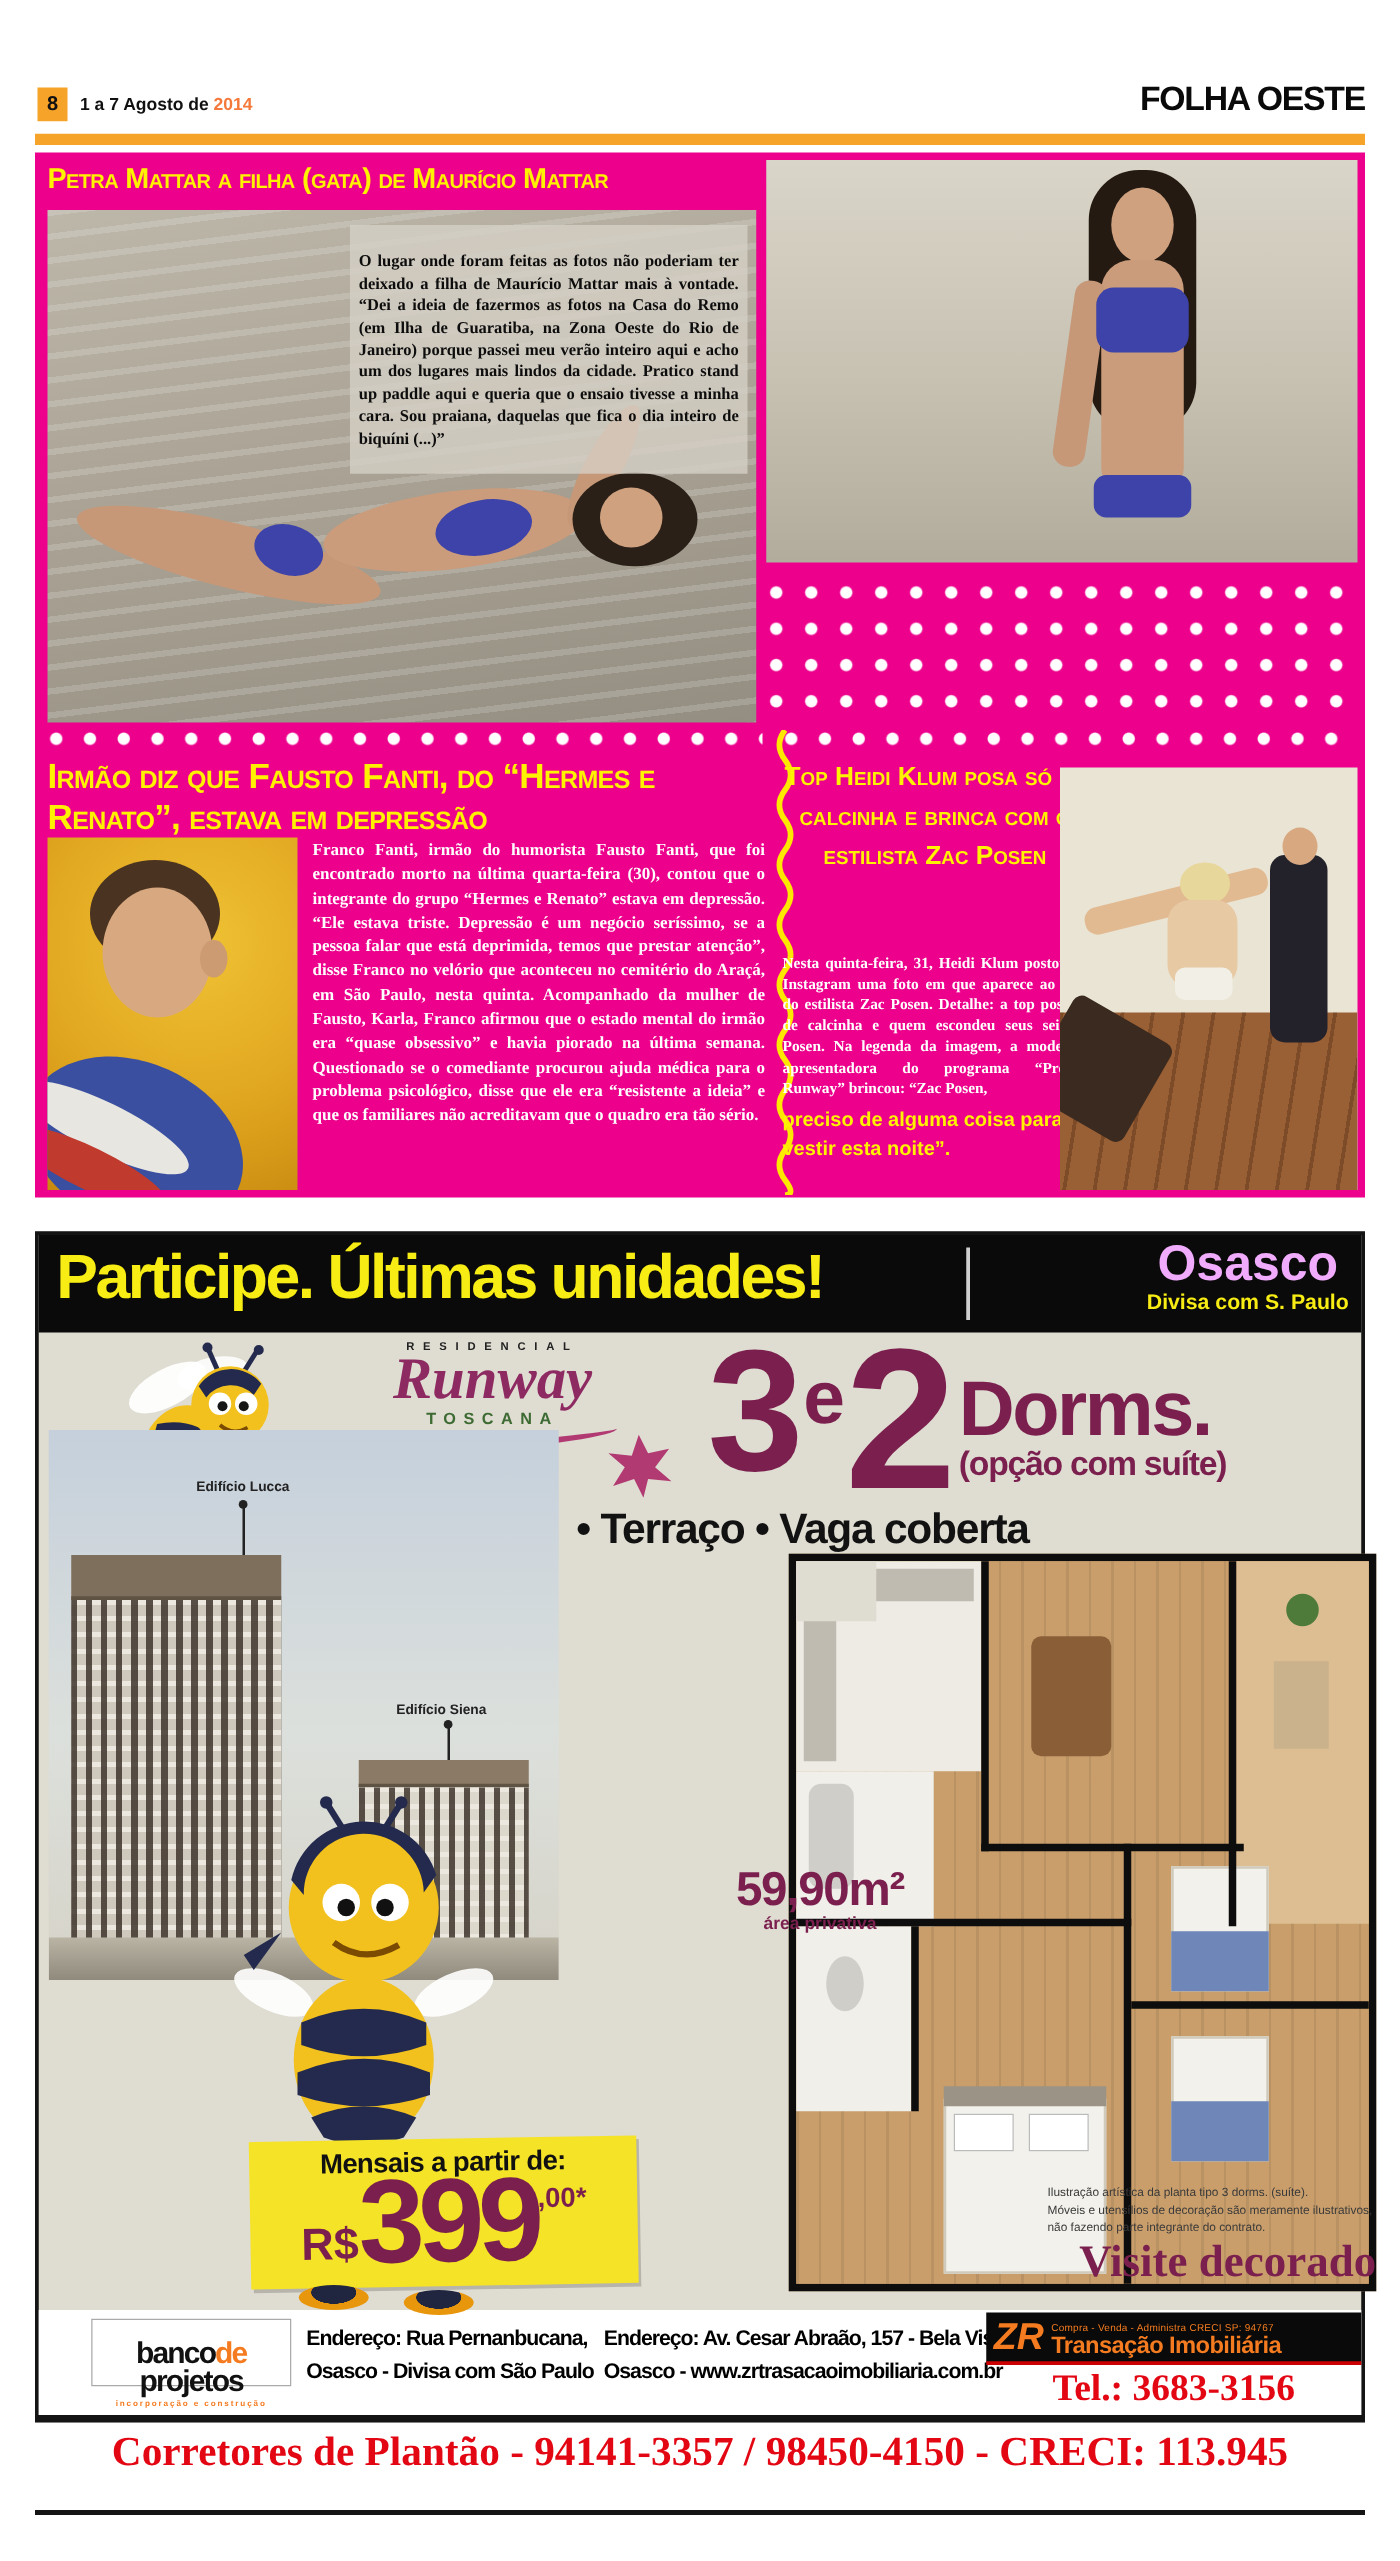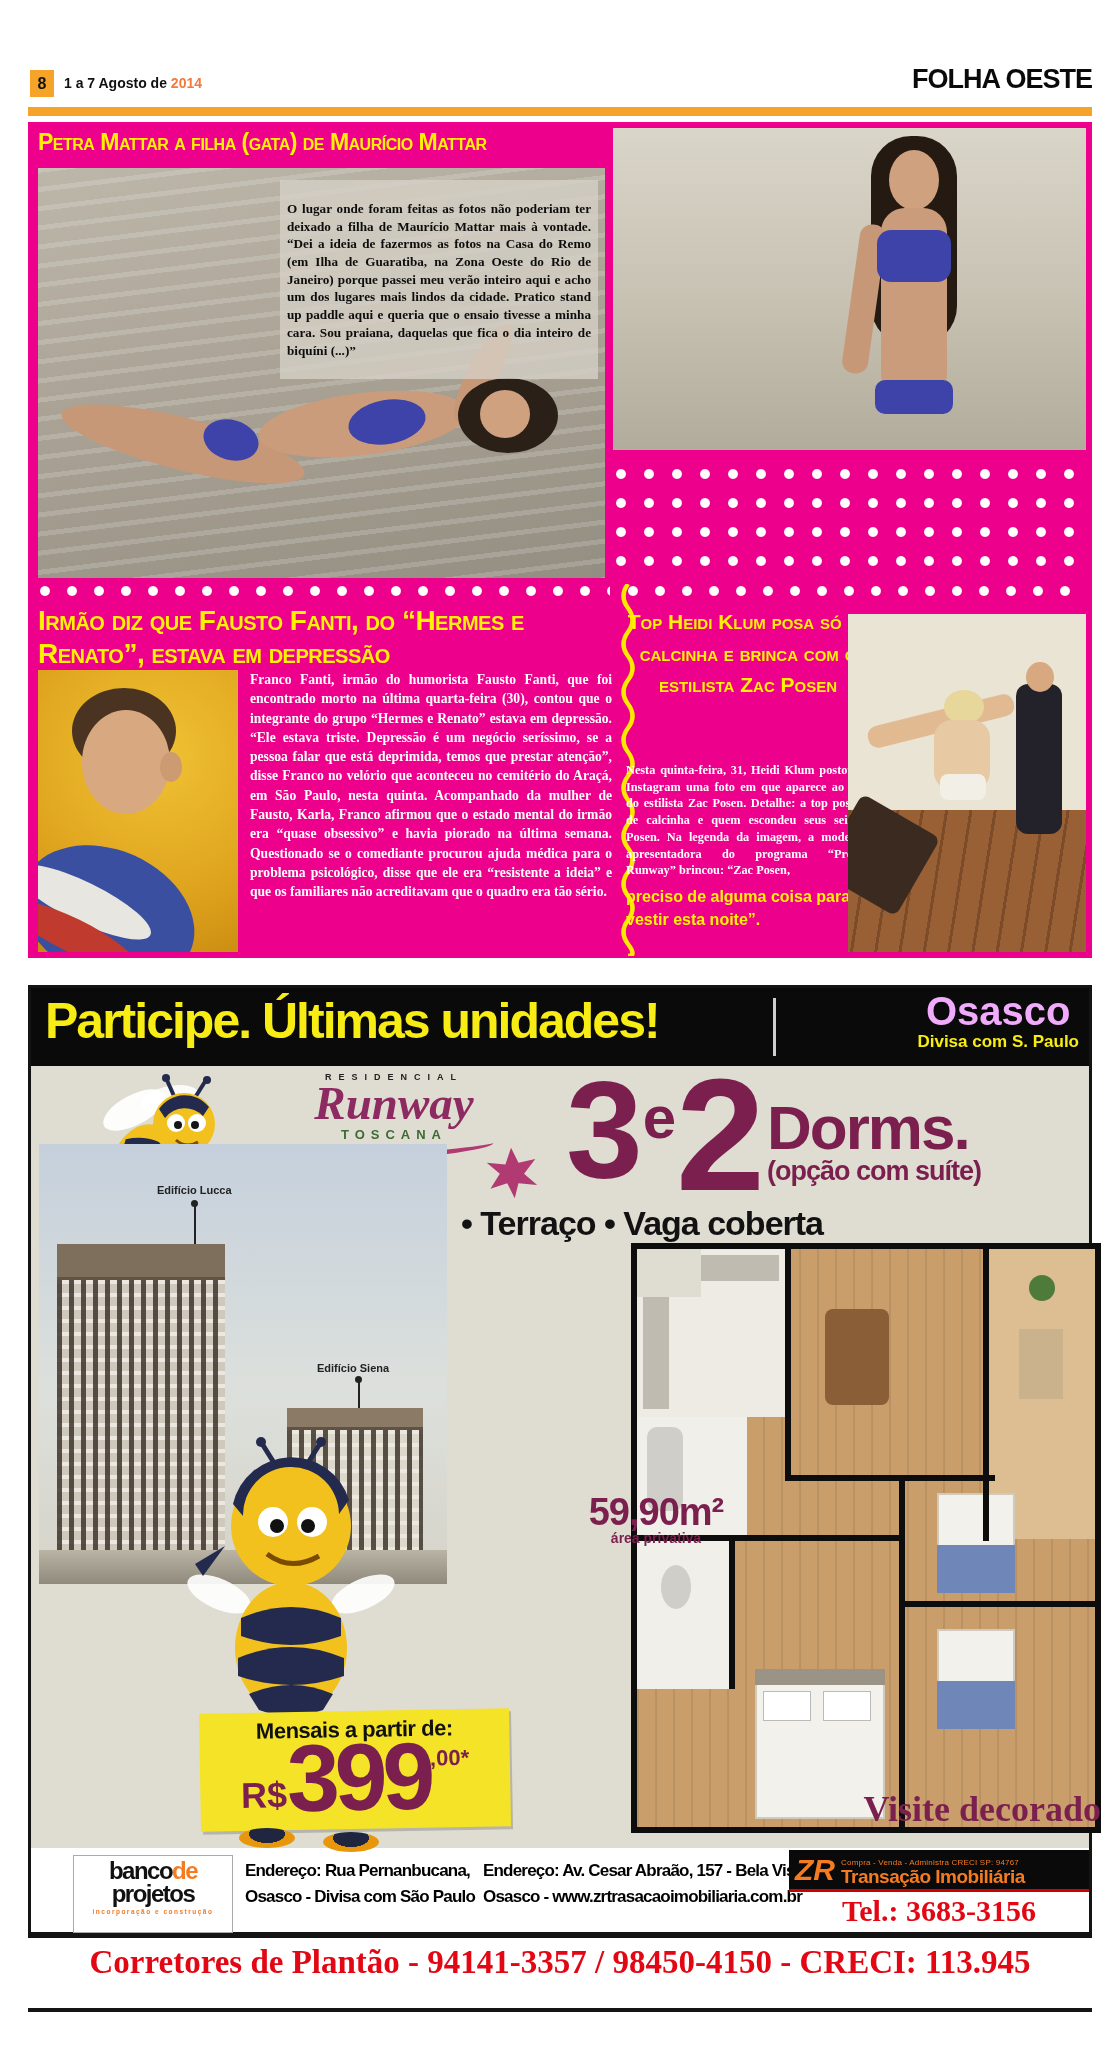--- a/index.html
+++ b/index.html
@@ -125,22 +125,22 @@
   .bfoot{position:absolute;width:56px;height:20px;border-radius:50%;
     background:radial-gradient(ellipse at 50% 30%,#20263f 0 45%,#E8960B 46% 100%)}
 
   
   #plan-note{left:807px;top:682px;width:262px;font-size:9.5px;color:#3a3a3a;line-height:1.45}
   #visit{left:770px;top:722px;width:300px;text-align:right;font-family:"Liberation Serif",serif;
     font-weight:bold;font-size:36px;color:#7A1F4E}
 
   
   #ad-strip{position:relative;width:100%;height:84px;background:#fff}
-  #blogo{left:42px;top:7px;width:160px;height:78px;border:1px solid #aaa;background:#fff;
-    text-align:center;padding-top:4px}
+  #blogo{left:42px;top:7px;width:160px;height:54px;border:1px solid #aaa;background:#fff;
+    text-align:center;padding-top:16px}
   #blogo .l1{font-size:24px;font-weight:bold;letter-spacing:-1.5px;line-height:.95;color:#111}
   #blogo .l1 .de{color:#F47B20}
   #blogo .l2{font-size:24px;font-weight:bold;letter-spacing:-1.5px;line-height:.95;color:#111}
   #blogo .l3{font-size:6.5px;font-weight:bold;color:#F47B20;letter-spacing:1.5px;margin-top:2px}
   .addr{position:absolute;top:10px;font-size:17px;font-weight:bold;color:#000000;
     letter-spacing:-.8px;line-height:1.55;white-space:nowrap}
   #addr1{left:214px}
   #addr2{left:452px}
   #zrcol{left:758px;top:2px;width:300px;position:absolute}
   #zrbox{width:300px;height:42px;background:#0a0a0a;border-bottom:3px solid #C00;
@@ -384,20 +384,25 @@
       <div class="pl">Mensais a partir de:</div>
       <div class="prow purple">
         <span class="cur">R$</span>
         <span class="val">399</span>
         <span class="cts">,00*</span>
       </div>
     </div>
     <div class="bfoot" style="left:208px;top:762px;z-index:3"></div>
     <div class="bfoot" style="left:292px;top:766px;z-index:3"></div>
 
+    <div class="abs" id="plan-note">
+      <div>Ilustração artística da planta tipo 3 dorms. (suíte).</div>
+      <div>Móveis e utensílios de decoração são meramente ilustrativos,</div>
+      <div>não fazendo parte integrante do contrato.</div>
+    </div>
     <div class="abs" id="visit">Visite decorado</div>
   </div>
 
   <div id="ad-strip">
     <div class="abs" id="blogo">
       <div class="l1">
         <span>banco</span><span class="de">de</span>
       </div>
       <div class="l2">projetos</div>
       <div class="l3">incorporação e construção</div>

